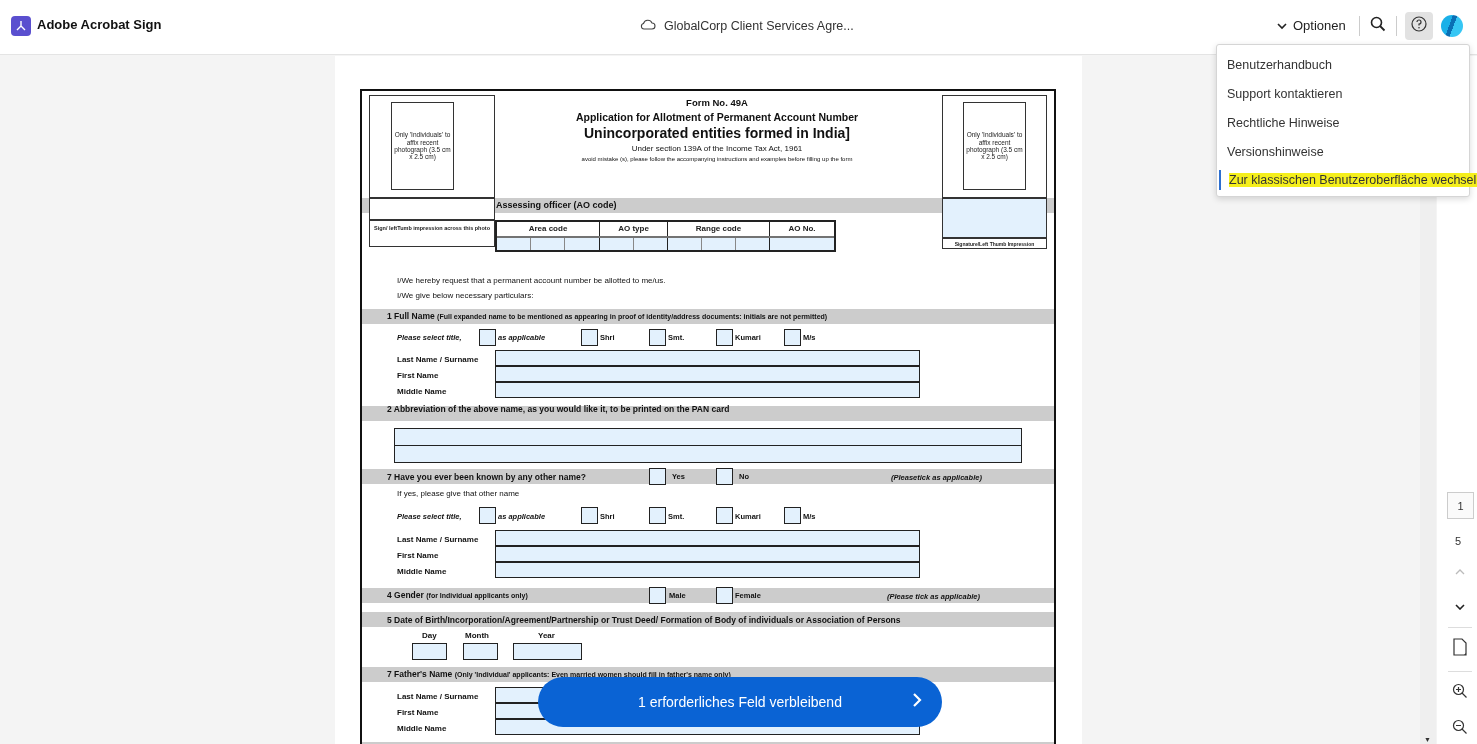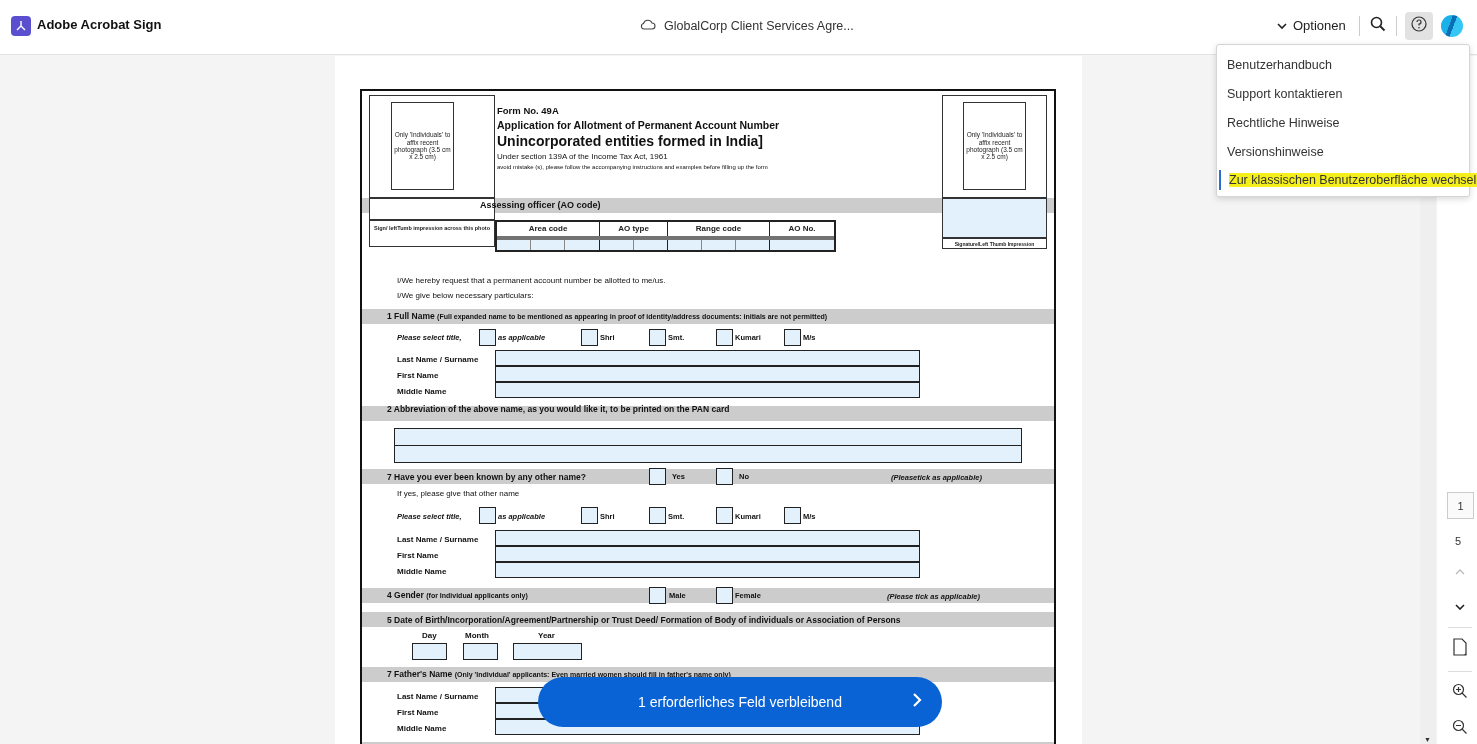--- a/index.html
+++ b/index.html
@@ -20,31 +20,31 @@
 .scrollbar{position:absolute;left:1420px;top:56px;width:16px;height:688px;background:#efefef}
 .rightrail{position:absolute;left:1437px;top:56px;width:40px;height:688px;background:#fff}
 .pagebox{position:absolute;left:1447px;top:492px;width:27px;height:27px;border:1px solid #ccc;background:#fafafa;font-size:11px;display:flex;align-items:center;justify-content:center;color:#333}
 .pagetotal{position:absolute;left:1455px;top:535px;font-size:11px;color:#333}
 .railicon{position:absolute;left:1450px;width:20px;height:20px;display:flex;align-items:center;justify-content:center}
 .raildiv{position:absolute;left:1448px;width:24px;height:1px;background:#ddd}
 .page{position:absolute;left:335px;top:56px;width:747px;height:688px;background:#fff}
 .form{position:absolute;left:360px;top:89px;width:696px;height:660px;border:2px solid #111;border-bottom:none;font-size:8.5px}
 .photo{position:absolute;border:1px solid #333;background:#fff}
 .photo-inner{position:absolute;border:1px solid #333;font-size:6.5px;text-align:center;display:flex;align-items:center;justify-content:center;line-height:1.15;padding:2px}
-.center-head{position:absolute;left:135px;top:14px;width:440px;text-align:left;color:#111}
+.center-head{position:absolute;left:135px;top:6px;width:440px;text-align:center;color:#111}
 .gray{position:absolute;background:#ccc;height:15px}
 .sec{position:absolute;font-weight:bold;font-size:8.5px;color:#111;white-space:nowrap}
 .sec .sub{font-weight:bold;font-size:7px}
 .lbl{position:absolute;font-size:8px;color:#111;white-space:nowrap}
 .b{font-weight:bold}
 .it{font-style:italic}
 .cb{position:absolute;width:17px;height:17px;border:1.5px solid #222;background:#e3f1fd}
 .field{position:absolute;height:16px;border:1.5px solid #222;background:#e3f1fd}
 .aotable{position:absolute;left:133px;top:129px;width:341px;height:32px;border:2px solid #222;display:flex;flex-direction:column}
-.aohead{display:flex;height:19px;border-bottom:4px solid #737373}
+.aohead{display:flex;height:19px;border-bottom:2px solid #737373}
 .aohead div{border-right:1px solid #222;text-align:center;font-weight:bold;font-size:8px;line-height:14px}
 .aocells{display:flex;height:15px}
 .aocells div{border-right:1px solid #888;background:#e3f1fd}
 .cta{position:absolute;left:538px;top:677px;width:404px;height:50px;background:#0a63d4;border-radius:25px;color:#fff;font-size:14px;display:flex;align-items:center;justify-content:center;z-index:5}
 .cta .arrow{position:absolute;right:20px;top:14px;font-size:18px;font-weight:bold}
 </style>
 </head>
 <body>
 
 <div class="topbar">
@@ -120,21 +120,21 @@
     <div class="b" style="font-size:9.5px">Form No. 49A</div>
     <div class="b" style="font-size:10.5px;margin-top:3px">Application for Allotment of Permanent Account Number</div>
     <div class="b" style="font-size:14px;margin-top:2px">Unincorporated entities formed in India]</div>
     <div style="font-size:8px;margin-top:3px">Under section 139A of the Income Tax Act, 1961</div>
     <div style="font-size:6px;margin-top:3px">avoid mistake (s), please follow the accompanying instructions and examples before filling up the form</div>
   </div>
 
   <div class="gray" style="left:0;top:107px;width:7px"></div>
   <div class="gray" style="left:133px;top:107px;width:447px"></div>
   <div class="gray" style="left:685px;top:107px;width:7px"></div>
-  <div class="sec" style="left:118px;top:109px;font-size:9px">Assessing officer  (AO code)</div>
+  <div class="sec" style="left:134px;top:109px;font-size:9px">Assessing officer  (AO code)</div>
   <div class="aotable">
     <div class="aohead">
       <div style="width:103px">Area code</div>
       <div style="width:68px">AO type</div>
       <div style="width:102px">Range code</div>
       <div style="width:64px;border-right:none">AO No.</div>
     </div>
     <div class="aocells">
       <div style="width:34px"></div>
       <div style="width:34px"></div>

